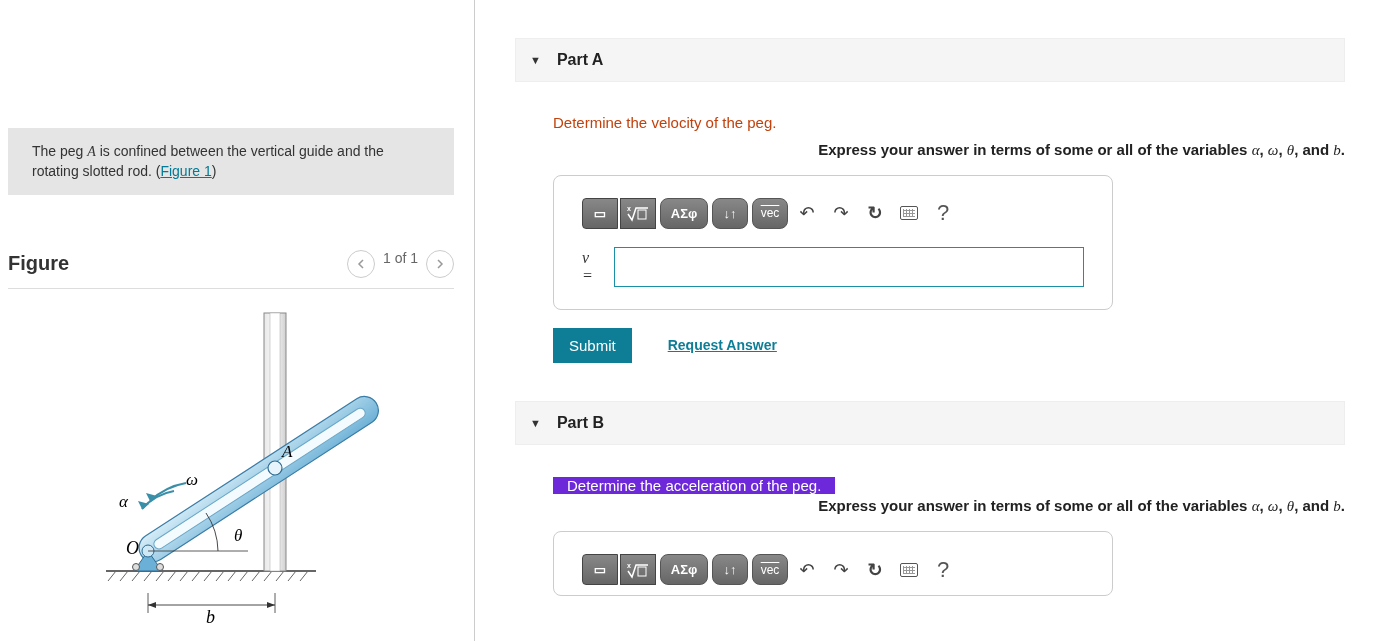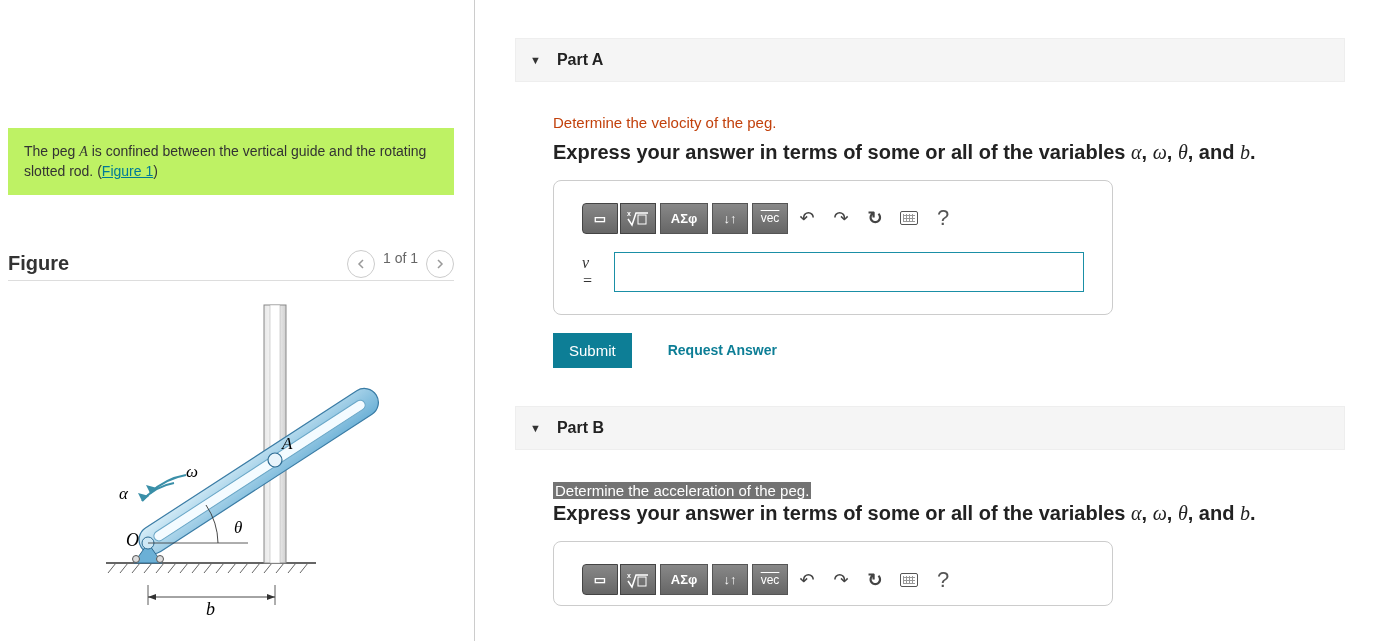--- a/index.html
+++ b/index.html
@@ -19,37 +19,37 @@
     width: 475px;
     padding: 0 20px 0 8px;
     border-right: 1px solid #ccc;
   }
   .right-col {
     flex: 1;
     padding: 0 40px 0 40px;
     overflow: hidden;
   }
   .problem-box {
-    background: #bef264;
-    padding: 14px 16px;
+    background: #e5e5e5;
+    padding: 14px 24px;
     margin-top: 128px;
     font-size: 14px;
     line-height: 1.35;
   }
   .problem-box a {
     color: #007a96;
     text-decoration: underline;
   }
   .mi { font-family: 'Times New Roman', serif; font-style: italic; }
   .figure-header {
     display: flex;
     align-items: center;
     justify-content: space-between;
     margin-top: 55px;
-    padding-bottom: 2px;
+    padding-bottom: 10px;
     border-bottom: 1px solid #ddd;
   }
   .figure-title {
     font-size: 20px;
     font-weight: bold;
     color: #333;
   }
   .fig-nav {
     display: flex;
     align-items: flex-start;
@@ -94,28 +94,29 @@
   .part-body {
     padding: 30px 0 0 38px;
   }
   .prompt {
     font-size: 15px;
     color: #c2410c;
     line-height: 1.5;
     margin-bottom: 6px;
   }
   .prompt.sel {
-    background: #737373;
+    background: #6d28d9;
     color: #fff;
     display: inline;
-    padding: 0 2px;
+    padding: 0 14px;
   }
   .instr {
-    font-size: 20px;
+    font-size: 15px;
     color: #222;
+    text-align: right;
   }
   .instr b { font-weight: bold; }
   .answer-box {
     border: 1px solid #ccc;
     border-radius: 8px;
     padding: 22px 28px;
     margin-top: 16px;
     width: 560px;
   }
   .toolbar {
@@ -126,21 +127,21 @@
   }
   .tb-group {
     display: flex;
     gap: 2px;
   }
   .tb-btn {
     height: 31px;
     min-width: 36px;
     padding: 0 6px;
     border: 1px solid #555;
-    border-radius: 0;
+    border-radius: 8px;
     display: flex;
     align-items: center;
     justify-content: center;
     font-size: 13px;
     font-weight: bold;
     cursor: pointer;
     color: #fff;
     background: linear-gradient(#888, #666);
   }
   .tb-btn.flat {
@@ -192,20 +193,21 @@
     background: #0d7e96;
     color: #fff;
     border: none;
     padding: 9px 16px;
     font-size: 15px;
     cursor: pointer;
   }
   .req-link {
     color: #0d7e96;
     font-weight: bold;
+    text-decoration: underline;
     font-size: 14px;
     cursor: pointer;
   }
   .kbd-icon {
     width: 22px; height: 14px;
     border: 1.5px solid #555;
     border-radius: 2px;
     position: relative;
   }
   .kbd-icon::before {

